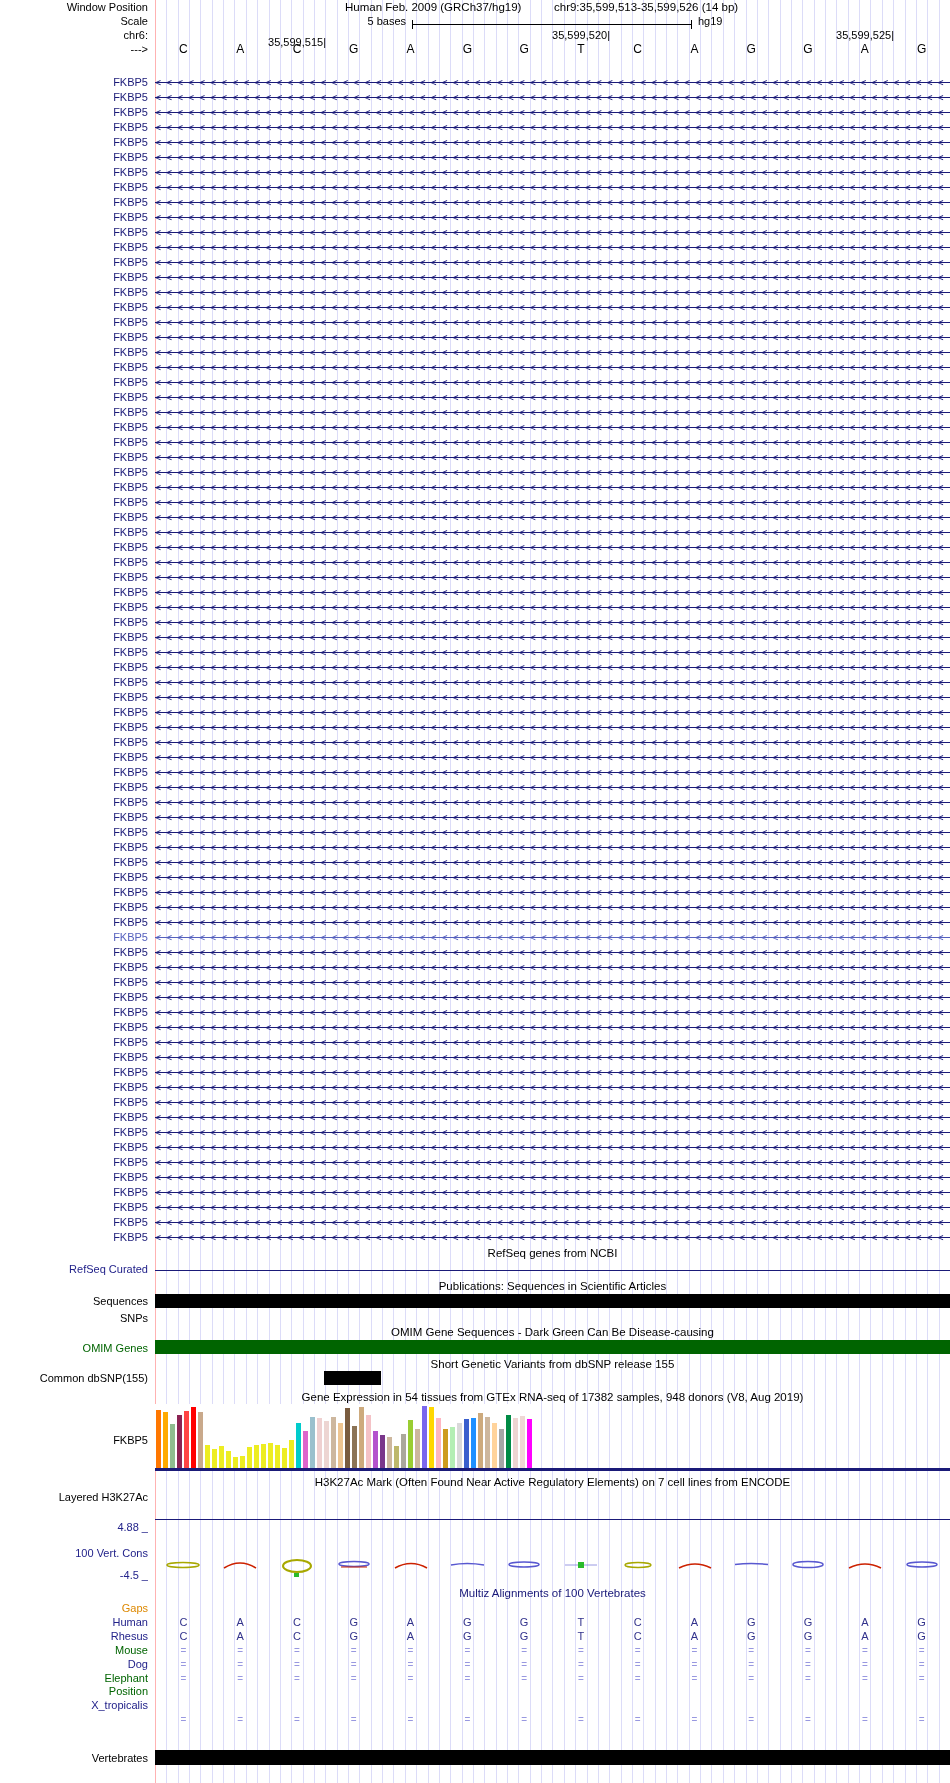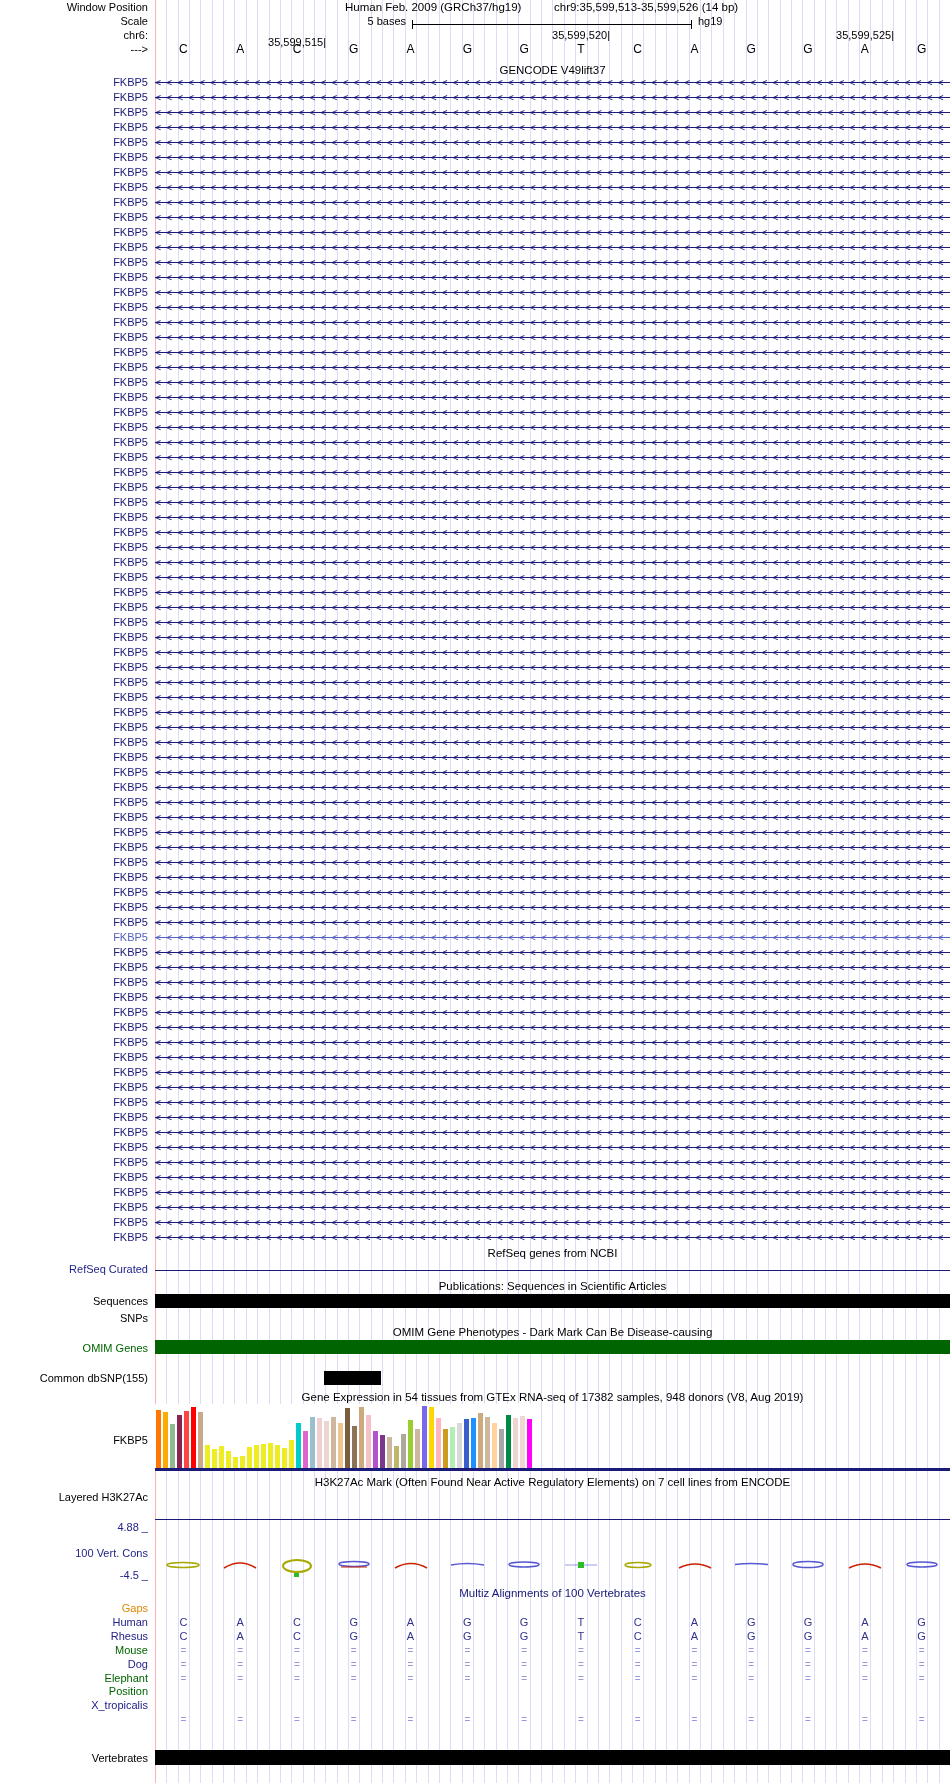--- a/index.html
+++ b/index.html
@@ -63,21 +63,20 @@
       <span class="baseletter" style="left: 369.116px;">G</span>
       <span class="baseletter" style="left: 425.902px;">T</span>
       <span class="baseletter" style="left: 482.688px;">C</span>
       <span class="baseletter" style="left: 539.474px;">A</span>
       <span class="baseletter" style="left: 596.26px;">G</span>
       <span class="baseletter" style="left: 653.046px;">G</span>
       <span class="baseletter" style="left: 709.832px;">A</span>
       <span class="baseletter" style="left: 766.618px;">G</span>
     </div>
 
-  <div class="title" style="top:64px">GENCODE V49lift37</div>
   <div id="gencode-rows">
       <div class="gene-row" style="top: 75px;">
         <div class="glbl" style="color: rgb(26, 26, 120);">FKBP5</div>
         <div class="arrows" style="color: rgb(26, 26, 120);">&lt;&lt;&lt;&lt;&lt;&lt;&lt;&lt;&lt;&lt;&lt;&lt;&lt;&lt;&lt;&lt;&lt;&lt;&lt;&lt;&lt;&lt;&lt;&lt;&lt;&lt;&lt;&lt;&lt;&lt;&lt;&lt;&lt;&lt;&lt;&lt;&lt;&lt;&lt;&lt;&lt;&lt;&lt;&lt;&lt;&lt;&lt;&lt;&lt;&lt;&lt;&lt;&lt;&lt;&lt;&lt;&lt;&lt;&lt;&lt;&lt;&lt;&lt;&lt;&lt;&lt;&lt;&lt;&lt;&lt;&lt;&lt;</div>
       </div>
       <div class="gene-row" style="top: 90px;">
         <div class="glbl" style="color: rgb(26, 26, 120);">FKBP5</div>
         <div class="arrows" style="color: rgb(26, 26, 120);">&lt;&lt;&lt;&lt;&lt;&lt;&lt;&lt;&lt;&lt;&lt;&lt;&lt;&lt;&lt;&lt;&lt;&lt;&lt;&lt;&lt;&lt;&lt;&lt;&lt;&lt;&lt;&lt;&lt;&lt;&lt;&lt;&lt;&lt;&lt;&lt;&lt;&lt;&lt;&lt;&lt;&lt;&lt;&lt;&lt;&lt;&lt;&lt;&lt;&lt;&lt;&lt;&lt;&lt;&lt;&lt;&lt;&lt;&lt;&lt;&lt;&lt;&lt;&lt;&lt;&lt;&lt;&lt;&lt;&lt;&lt;&lt;</div>
       </div>
       <div class="gene-row" style="top: 105px;">
@@ -389,24 +388,25 @@
   <div class="title" style="top:1247px">RefSeq genes from NCBI</div>
   <div class="lbl navy" style="top:1263px">RefSeq Curated</div>
   <div class="bar" style="top:1270px;height:1px;background:#1A1A78"></div>
 
   <div class="title" style="top:1280px">Publications: Sequences in Scientific Articles</div>
   <div class="lbl" style="top:1295px">Sequences</div>
   <div class="bar" style="top:1294px;height:14px;background:#000"></div>
 
   <div class="lbl" style="top:1312px">SNPs</div>
 
-  <div class="title dkgreen" style="top:1326px">OMIM Gene Phenotypes - Dark Mark Can Be Disease-causing</div>
+  <div class="title dkgreen" style="top:1326px">OMIM Gene Sequences - Dark Green Can Be Disease-causing</div>
   <div class="lbl dkgreen" style="top:1342px">OMIM Genes</div>
   <div class="bar" style="top:1340px;height:14px;background:#006400"></div>
 
+  <div class="title" style="top:1358px">Short Genetic Variants from dbSNP release 155</div>
   <div class="lbl" style="top:1372px">Common dbSNP(155)</div>
   <div style="position:absolute;left:324px;top:1371px;width:57px;height:14px;background:#000;z-index:3"></div>
 
   <div class="title" style="top:1391px">Gene Expression in 54 tissues from GTEx RNA-seq of 17382 samples, 948 donors (V8, Aug 2019)</div>
   <div class="lbl" style="top:1434px">FKBP5</div>
   <div class="gtex-box" id="gtex-bars">
       <div class="gtex-bar" style="left: 1px; height: 58px; background: rgb(255, 119, 0);"></div>
       <div class="gtex-bar" style="left: 8px; height: 56px; background: rgb(255, 170, 0);"></div>
       <div class="gtex-bar" style="left: 15px; height: 44px; background: rgb(143, 188, 143);"></div>
       <div class="gtex-bar" style="left: 22px; height: 53px; background: rgb(139, 34, 82);"></div>

